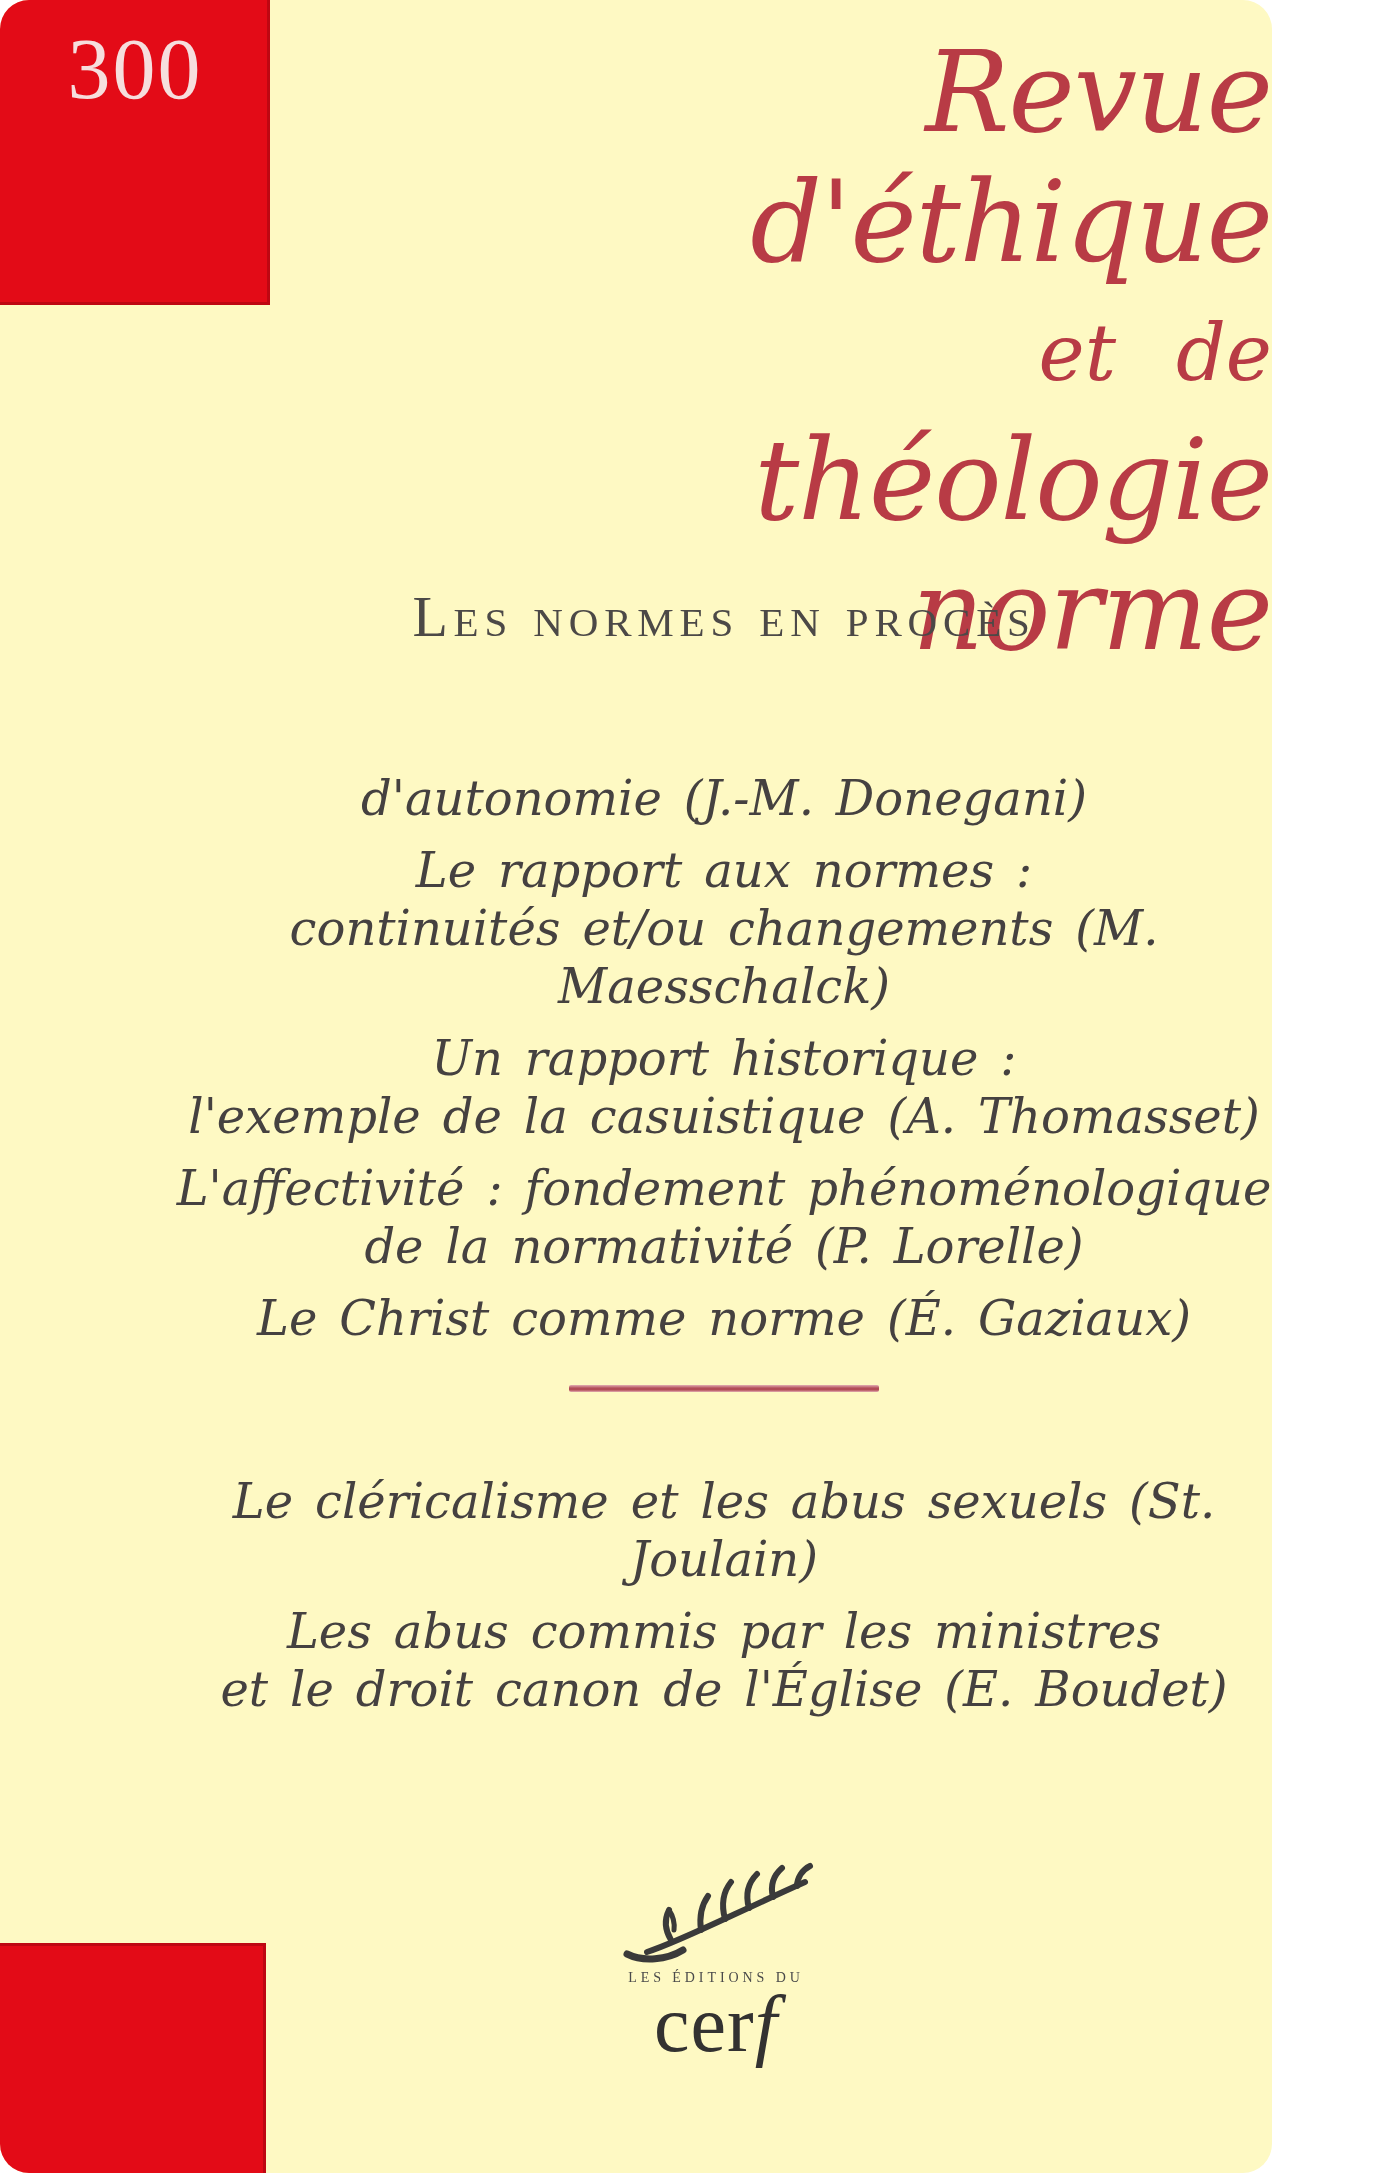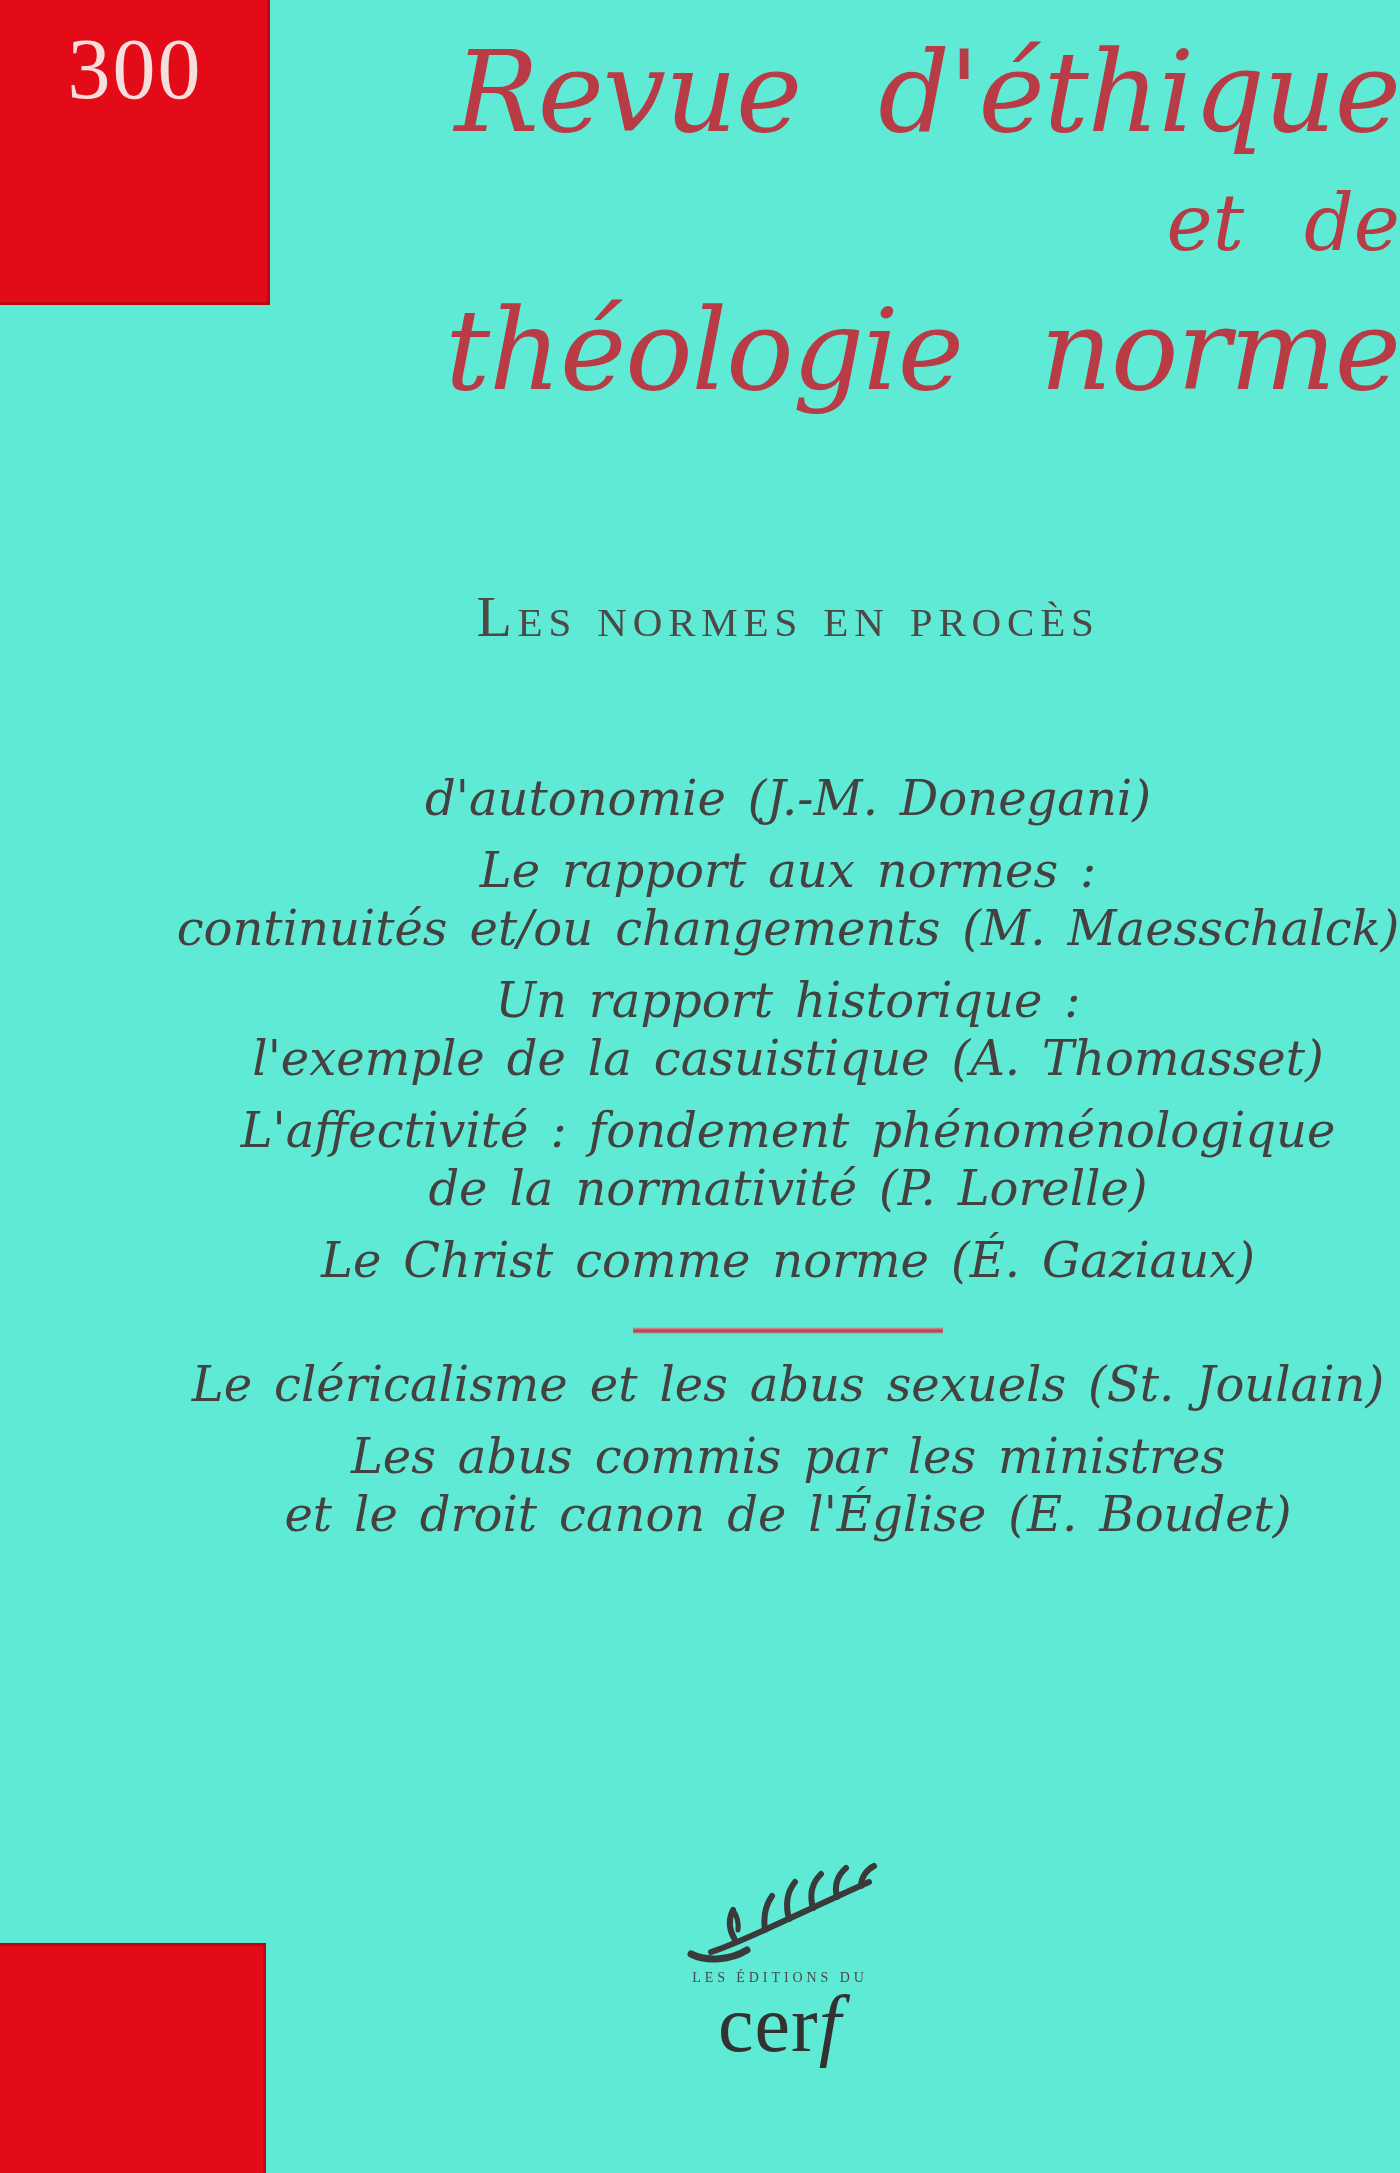--- a/index.html
+++ b/index.html
@@ -2,25 +2,26 @@
 <html lang="fr"><head>
 <meta charset="utf-8">
 <style>
   html, body {
     margin: 0;
     padding: 0;
     background: #ffffff;
   }
   .cover {
     position: relative;
-    width: 1400px;
+    width: 1272px;
     height: 2173px;
-    background: #5eead4;
+    background: #fef9c3;
     overflow: hidden;
     font-family: "DejaVu Serif", "Liberation Serif", serif;
+    border-radius: 29px;
   }
 
   
   .issue-square {
     position: absolute;
     left: 0; top: 0;
     width: 270px; height: 305px;
     background: #e30b17;
     box-shadow: inset -3px -3px 0 rgba(120,0,8,.35);
     display: flex;
@@ -89,21 +90,21 @@
     width: 310px;
     height: 7px;
     margin: 38px auto 0 auto;
     background: linear-gradient(to bottom, #e3aeb2 0%, #b24d58 45%, #b24d58 70%, #e3aeb2 100%);
     border-radius: 2px;
   }
   .varia-heading {
     margin-top: 44px;
     font-size: 64px;
   }
-  .varia-list { margin-top: 21px; }
+  .varia-list { margin-top: 80px; }
 
   
   .publisher {
     position: absolute;
     top: 1856px; left: 160px; right: 0;
     display: flex;
     flex-direction: column;
     align-items: center;
     color: #3a3a3a;
   }

